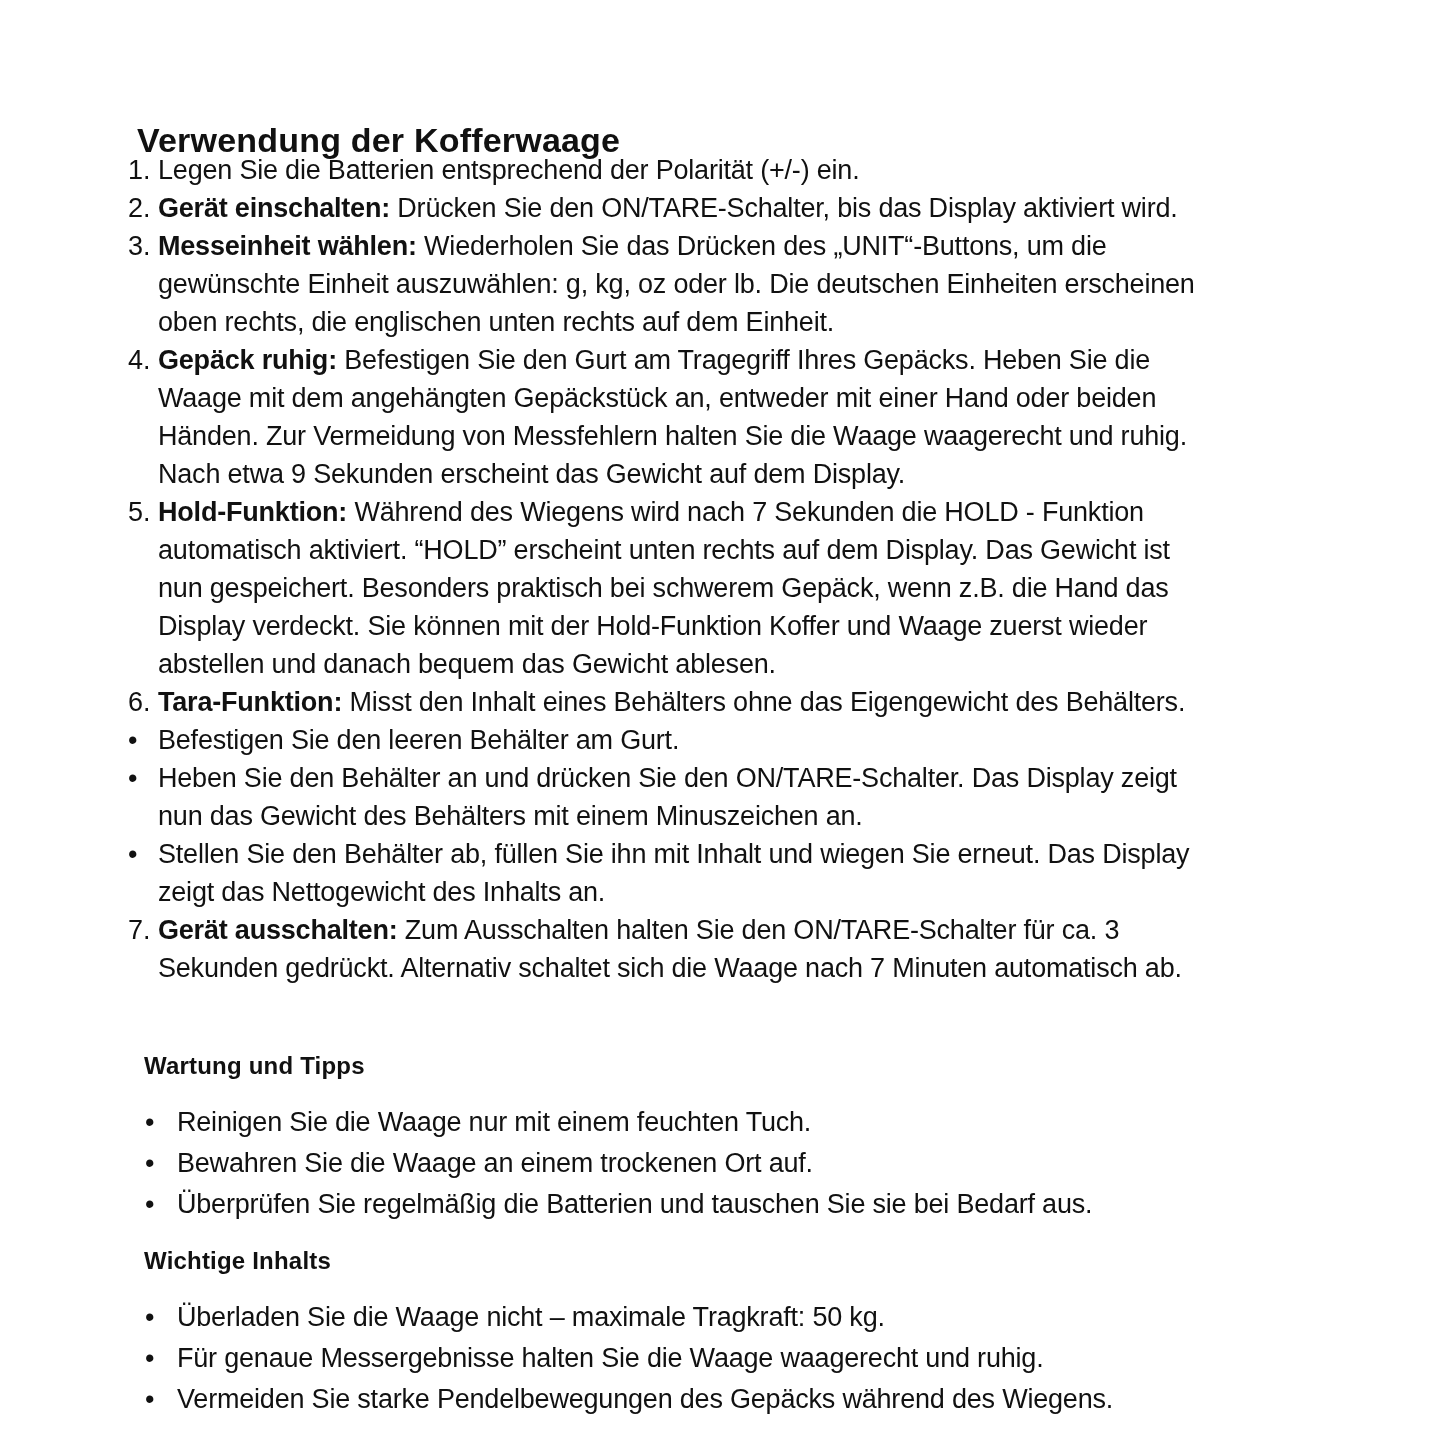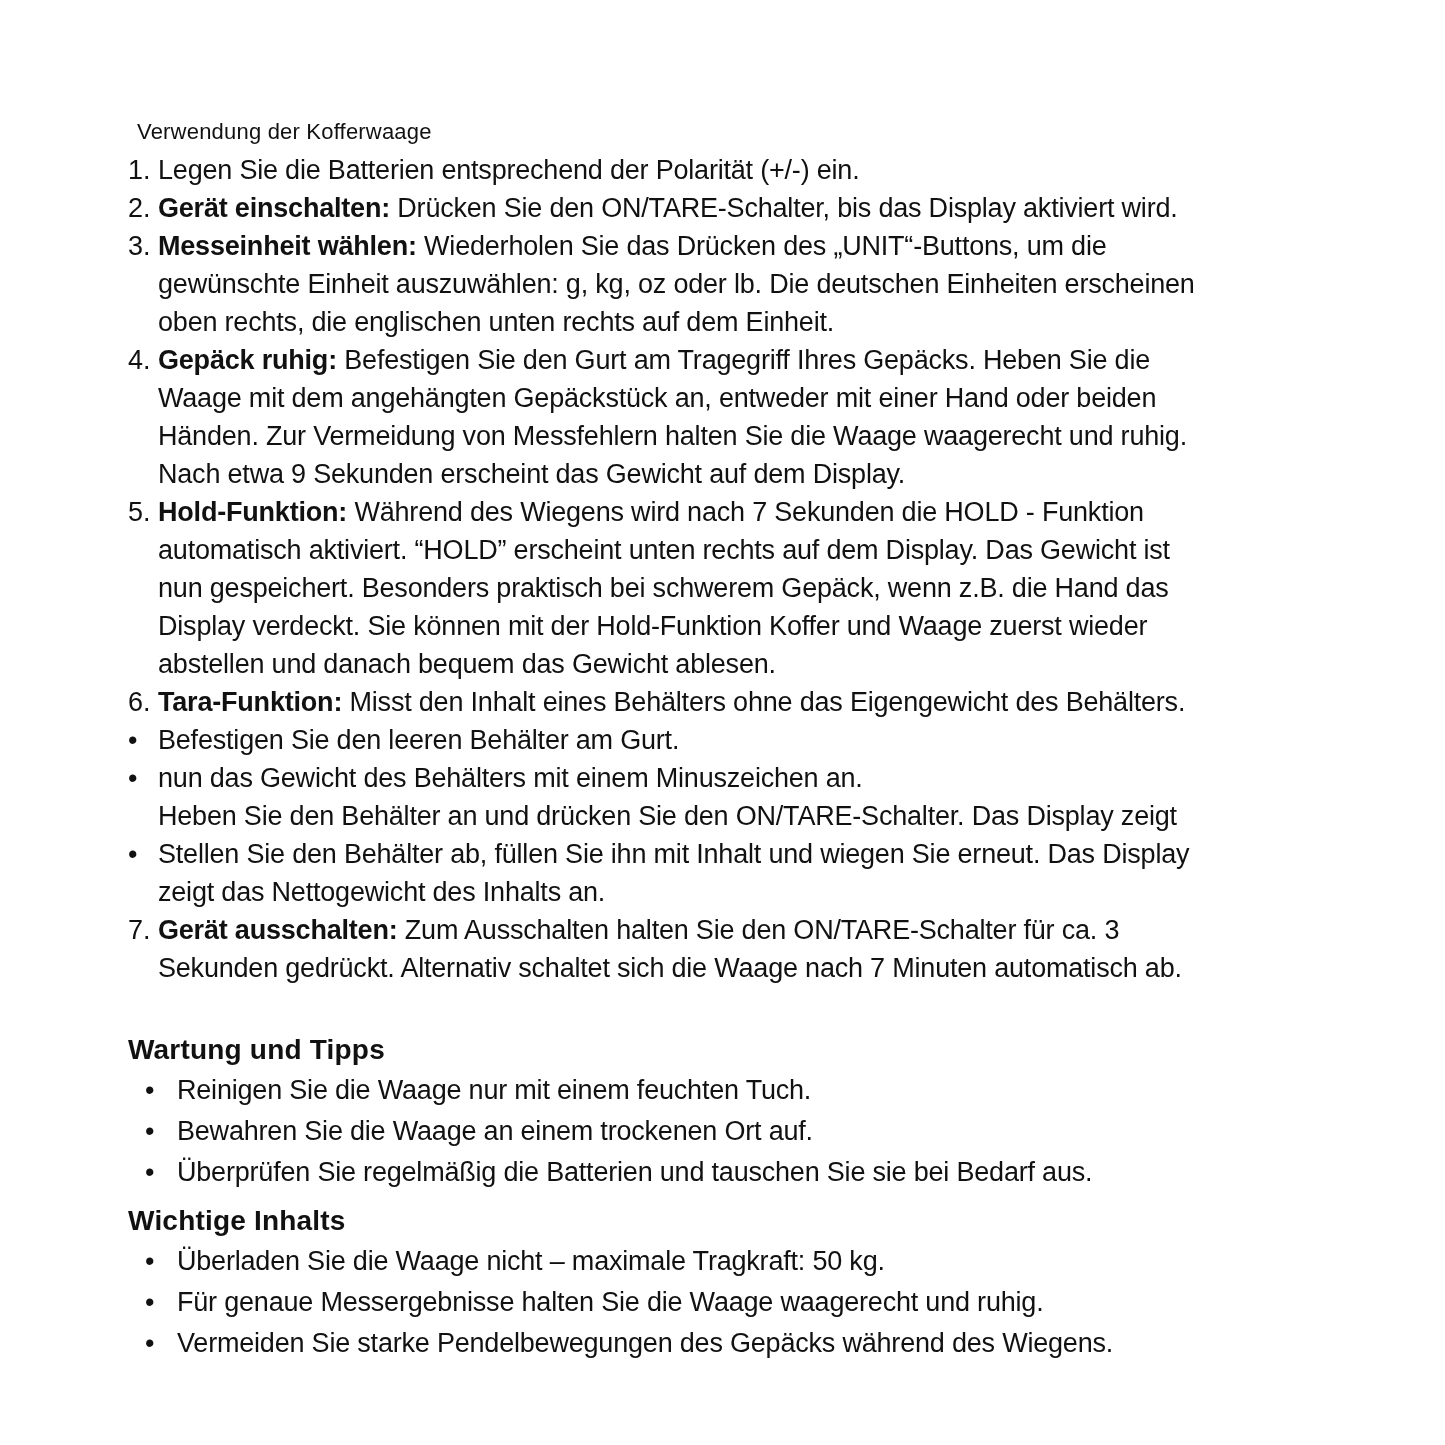--- a/index.html
+++ b/index.html
@@ -13,22 +13,22 @@
     height: 1445px;
     background: #ffffff;
     color: #111111;
     font-family: "Liberation Sans", sans-serif;
     overflow: hidden;
   }
   .doc-title {
     position: absolute;
     left: 137px;
     top: 97px;
-    font-size: 22px;
-    font-weight: 400;
+    font-size: 34px;
+    font-weight: 700;
     line-height: 40px;
     letter-spacing: 0.2px;
     white-space: nowrap;
   }
   .steps {
     position: absolute;
     left: 128px;
     top: 151px;
     width: 1290px;
   }
@@ -59,22 +59,22 @@
   .lead {
     font-weight: 700;
   }
   .sections {
     position: absolute;
     left: 128px;
     top: 1030px;
     width: 1290px;
   }
   .section-heading {
-    margin: 0;
-    font-size: 28px;
+    margin: 16px;
+    font-size: 24px;
     font-weight: 700;
     line-height: 40px;
     letter-spacing: 0.2px;
     white-space: nowrap;
   }
   .section + .section {
     margin-top: 8px;
   }
   .sbullet {
     position: relative;
@@ -130,22 +130,22 @@
       <div class="step">
         <span class="marker">6.</span>
         <div class="line"><span class="lead">Tara-Funktion:</span> Misst den Inhalt eines Behälters ohne das Eigengewicht des Behälters.</div>
       </div>
       <div class="step bullet">
         <span class="bullet-dot">•</span>
         <div class="line">Befestigen Sie den leeren Behälter am Gurt.</div>
       </div>
       <div class="step bullet">
         <span class="bullet-dot">•</span>
+        <div class="line">Heben Sie den Behälter an und drücken Sie den ON/TARE-Schalter. Das Display zeigt</div>
         <div class="line">nun das Gewicht des Behälters mit einem Minuszeichen an.</div>
-        <div class="line">Heben Sie den Behälter an und drücken Sie den ON/TARE-Schalter. Das Display zeigt</div>
       </div>
       <div class="step bullet">
         <span class="bullet-dot">•</span>
         <div class="line">Stellen Sie den Behälter ab, füllen Sie ihn mit Inhalt und wiegen Sie erneut. Das Display</div>
         <div class="line">zeigt das Nettogewicht des Inhalts an.</div>
       </div>
       <div class="step">
         <span class="marker">7.</span>
         <div class="line"><span class="lead">Gerät ausschalten:</span> Zum Ausschalten halten Sie den ON/TARE-Schalter für ca. 3</div>
         <div class="line">Sekunden gedrückt. Alternativ schaltet sich die Waage nach 7 Minuten automatisch ab.</div>

